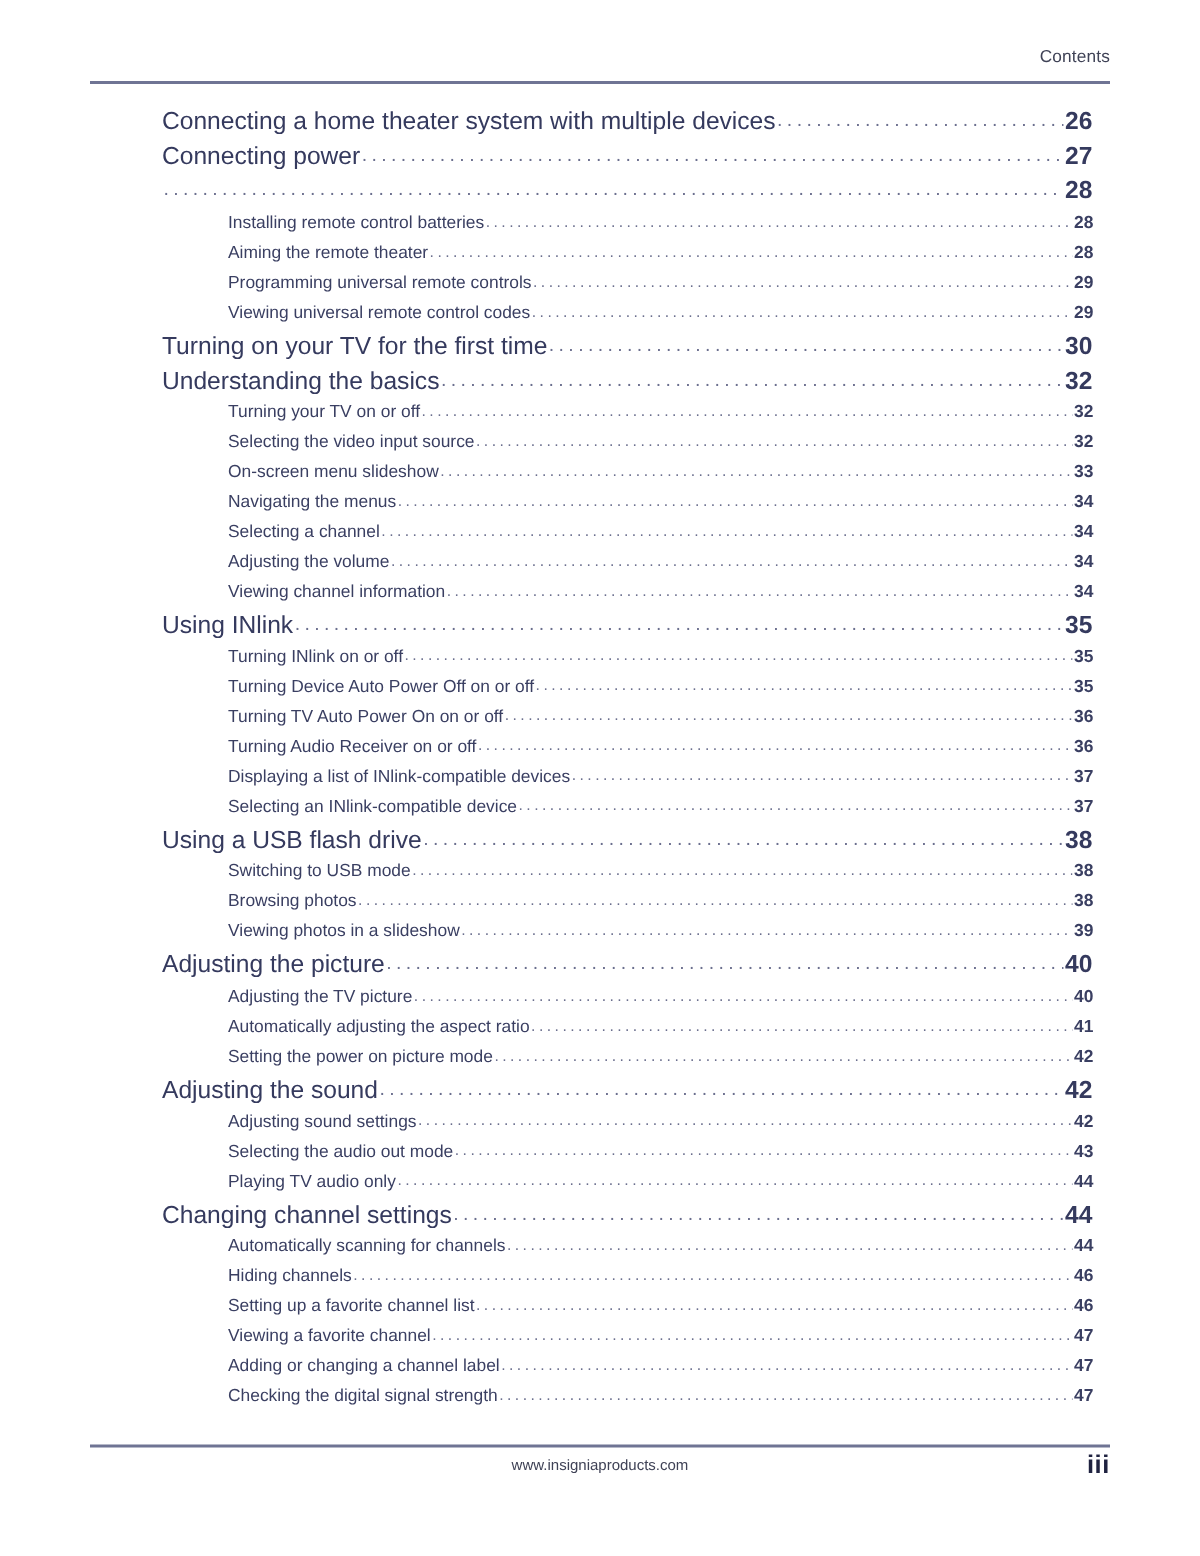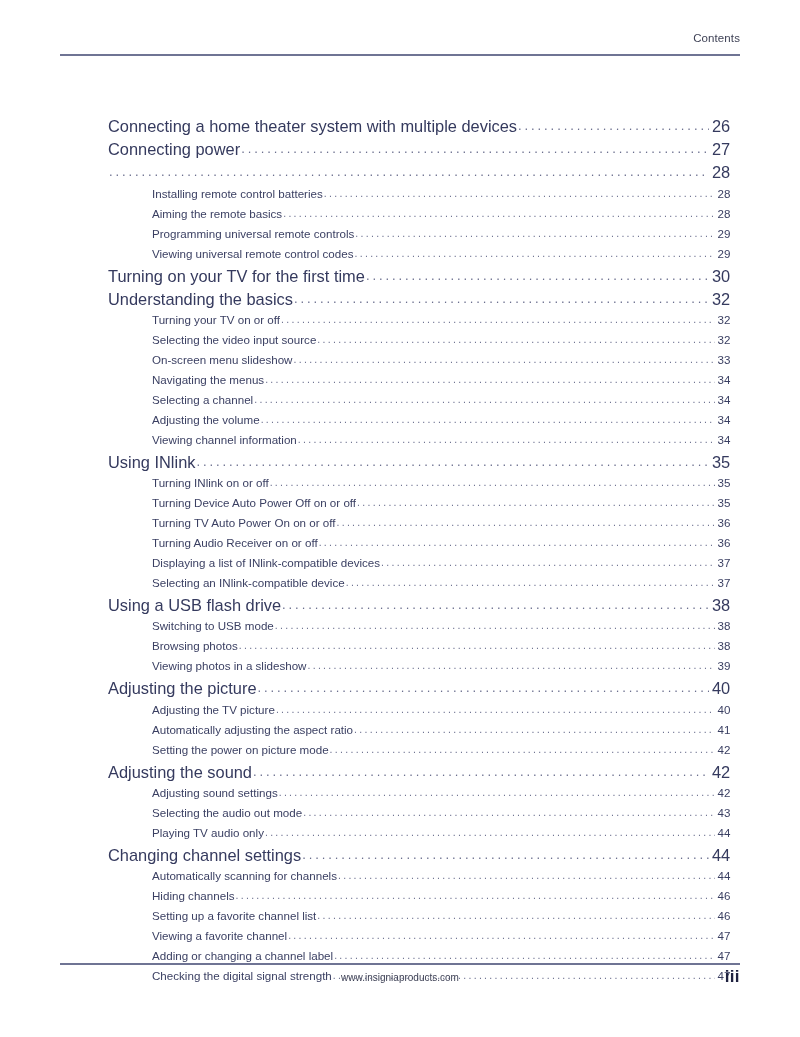--- a/index.html
+++ b/index.html
@@ -47,21 +47,20 @@
     height: 2px;
     background: #6f7494;
   }
 
   
   .toc {
     position: absolute;
     left: 60px;
     top: 72px;
     width: 680px;
-    margin-top: 45px;
   }
 
   .entry {
     display: flex;
     align-items: baseline;
     width: 100%;
     box-sizing: border-box;
     white-space: nowrap;
   }
 
@@ -74,21 +73,22 @@
     white-space: nowrap;
     margin: 0 1px;
     color: #6b6f8e;
     letter-spacing: 2.4px;
     font-size: 11px;
     position: relative;
     top: -1px;
   }
   .entry .pageno {
     flex: 0 0 auto;
-    text-align: center;
+    text-align: left;
+    font-weight: bold;
   }
 
   
   .entry.lvl1 {
     padding-left: 48px;
     padding-right: 8px;
     height: 23.2px;
     font-size: 16.4px;
     font-weight: 400;
     color: #353a5e;
@@ -182,21 +182,21 @@
       <div class="entry lvl1">
         <span class="leader" aria-hidden="true">.......................................................................................................................................................................................................</span>
         <span class="pageno">28</span>
       </div>
       <div class="entry lvl2">
         <span class="title">Installing remote control batteries</span>
         <span class="leader" aria-hidden="true">.......................................................................................................................................................................................................</span>
         <span class="pageno">28</span>
       </div>
       <div class="entry lvl2">
-        <span class="title">Aiming the remote basics</span>
+        <span class="title">Aiming the remote theater</span>
         <span class="leader" aria-hidden="true">.......................................................................................................................................................................................................</span>
         <span class="pageno">28</span>
       </div>
       <div class="entry lvl2">
         <span class="title">Programming universal remote controls</span>
         <span class="leader" aria-hidden="true">.......................................................................................................................................................................................................</span>
         <span class="pageno">29</span>
       </div>
       <div class="entry lvl2">
         <span class="title">Viewing universal remote control codes</span>

